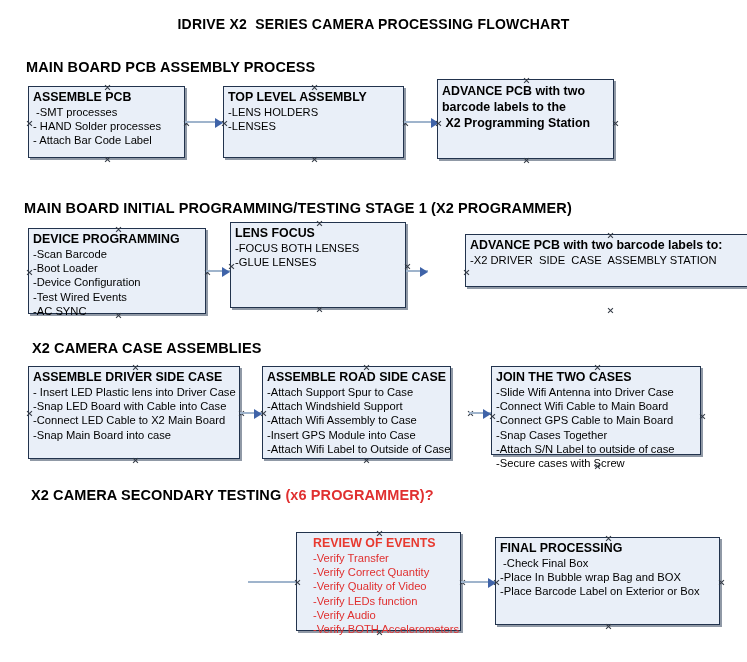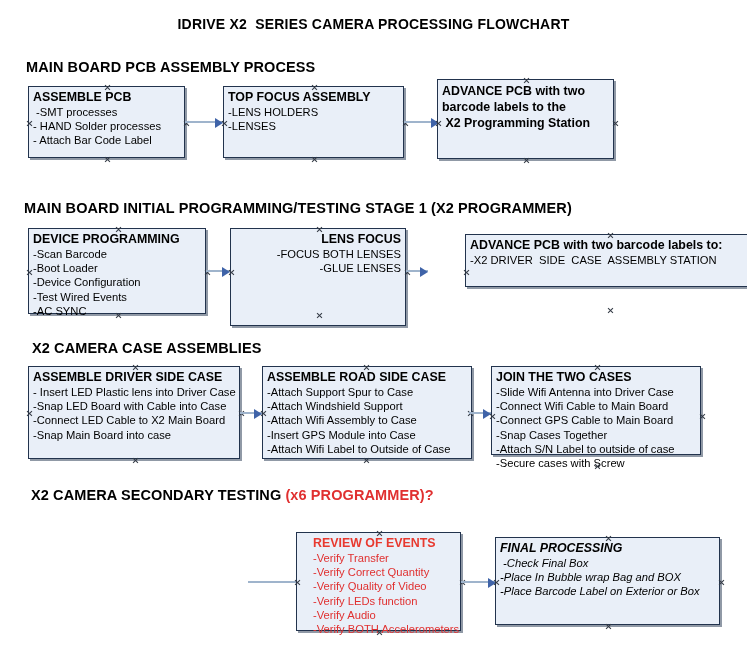--- a/index.html
+++ b/index.html
@@ -129,21 +129,21 @@
     <span class="handle" style="left:78px; top:0px;"></span>
     <span class="handle" style="left:78px; top:72px;"></span>
     <span class="handle" style="left:0px; top:36px;"></span>
     <span class="handle" style="left:157px; top:36px;"></span>
   </div>
 
   <div class="conn" style="left:185px; top:121px; width:38px;"></div>
   <div class="arrow" style="left:215px; top:122px;"></div>
 
   <div class="box" style="left:223px; top:86px; width:181px; height:72px;">
-    <span class="ttl">TOP FOCUS ASSEMBLY</span>
+    <span class="ttl">TOP LEVEL ASSEMBLY</span>
     <span class="ln">-LENS HOLDERS</span>
     <span class="ln">-LENSES</span>
     <span class="handle" style="left:90px; top:0px;"></span>
     <span class="handle" style="left:90px; top:72px;"></span>
     <span class="handle" style="left:0px; top:36px;"></span>
     <span class="handle" style="left:181px; top:36px;"></span>
   </div>
 
   <div class="conn" style="left:404px; top:121px; width:35px;"></div>
   <div class="arrow" style="left:431px; top:122px;"></div>
@@ -169,21 +169,21 @@
     <span class="ln">-AC SYNC</span>
     <span class="handle" style="left:89px; top:0px;"></span>
     <span class="handle" style="left:89px; top:86px;"></span>
     <span class="handle" style="left:0px; top:43px;"></span>
     <span class="handle" style="left:178px; top:43px;"></span>
   </div>
 
   <div class="conn" style="left:206px; top:270px; width:24px;"></div>
   <div class="arrow" style="left:222px; top:271px;"></div>
 
-  <div class="box" style="left:230px; top:228px; width:176px; height:98px;text-align:right;">
+  <div class="box" style="left:230px; top:222px; width:176px; height:86px;">
     <span class="ttl">LENS FOCUS</span>
     <span class="ln">-FOCUS BOTH LENSES</span>
     <span class="ln">-GLUE LENSES</span>
     <span class="handle" style="left:88px; top:0px;"></span>
     <span class="handle" style="left:88px; top:86px;"></span>
     <span class="handle" style="left:0px; top:43px;"></span>
     <span class="handle" style="left:176px; top:43px;"></span>
   </div>
 
   <div class="conn" style="left:406px; top:270px; width:22px;"></div>
@@ -208,21 +208,21 @@
     <span class="ln">-Snap Main Board into case</span>
     <span class="handle" style="left:106px; top:0px;"></span>
     <span class="handle" style="left:106px; top:93px;"></span>
     <span class="handle" style="left:0px; top:46px;"></span>
     <span class="handle" style="left:212px; top:46px;"></span>
   </div>
 
   <div class="conn" style="left:240px; top:412px; width:22px;"></div>
   <div class="arrow" style="left:254px; top:413px;"></div>
 
-  <div class="box" style="left:262px; top:366px; width:210px; height:93px;">
+  <div class="box" style="left:262px; top:366px; width:189px; height:93px;">
     <span class="ttl">ASSEMBLE ROAD SIDE CASE</span>
     <span class="ln">-Attach Support Spur to Case</span>
     <span class="ln">-Attach Windshield Support</span>
     <span class="ln">-Attach Wifi Assembly to Case</span>
     <span class="ln">-Insert GPS Module into Case</span>
     <span class="ln">-Attach Wifi Label to Outside of Case</span>
     <span class="handle" style="left:103px; top:0px;"></span>
     <span class="handle" style="left:103px; top:93px;"></span>
     <span class="handle" style="left:0px; top:46px;"></span>
     <span class="handle" style="left:207px; top:46px;"></span>
@@ -260,21 +260,21 @@
     <span class="ln">-Verify BOTH Accelerometers</span>
     <span class="handle" style="left:82px; top:0px;"></span>
     <span class="handle" style="left:82px; top:99px;"></span>
     <span class="handle" style="left:0px; top:49px;"></span>
     <span class="handle" style="left:165px; top:49px;"></span>
   </div>
 
   <div class="conn" style="left:461px; top:581px; width:35px;"></div>
   <div class="arrow" style="left:488px; top:582px;"></div>
 
-  <div class="box" style="left:495px; top:537px; width:225px; height:88px;font-style:italic;">
+  <div class="box" style="left:495px; top:537px; width:225px; height:88px;">
     <span class="ttl">FINAL PROCESSING</span>
     <span class="ln"> -Check Final Box</span>
     <span class="ln">-Place In Bubble wrap Bag and BOX</span>
     <span class="ln">-Place Barcode Label on Exterior or Box</span>
     <span class="handle" style="left:112px; top:0px;"></span>
     <span class="handle" style="left:112px; top:88px;"></span>
     <span class="handle" style="left:0px; top:44px;"></span>
     <span class="handle" style="left:225px; top:44px;"></span>
   </div>
 

